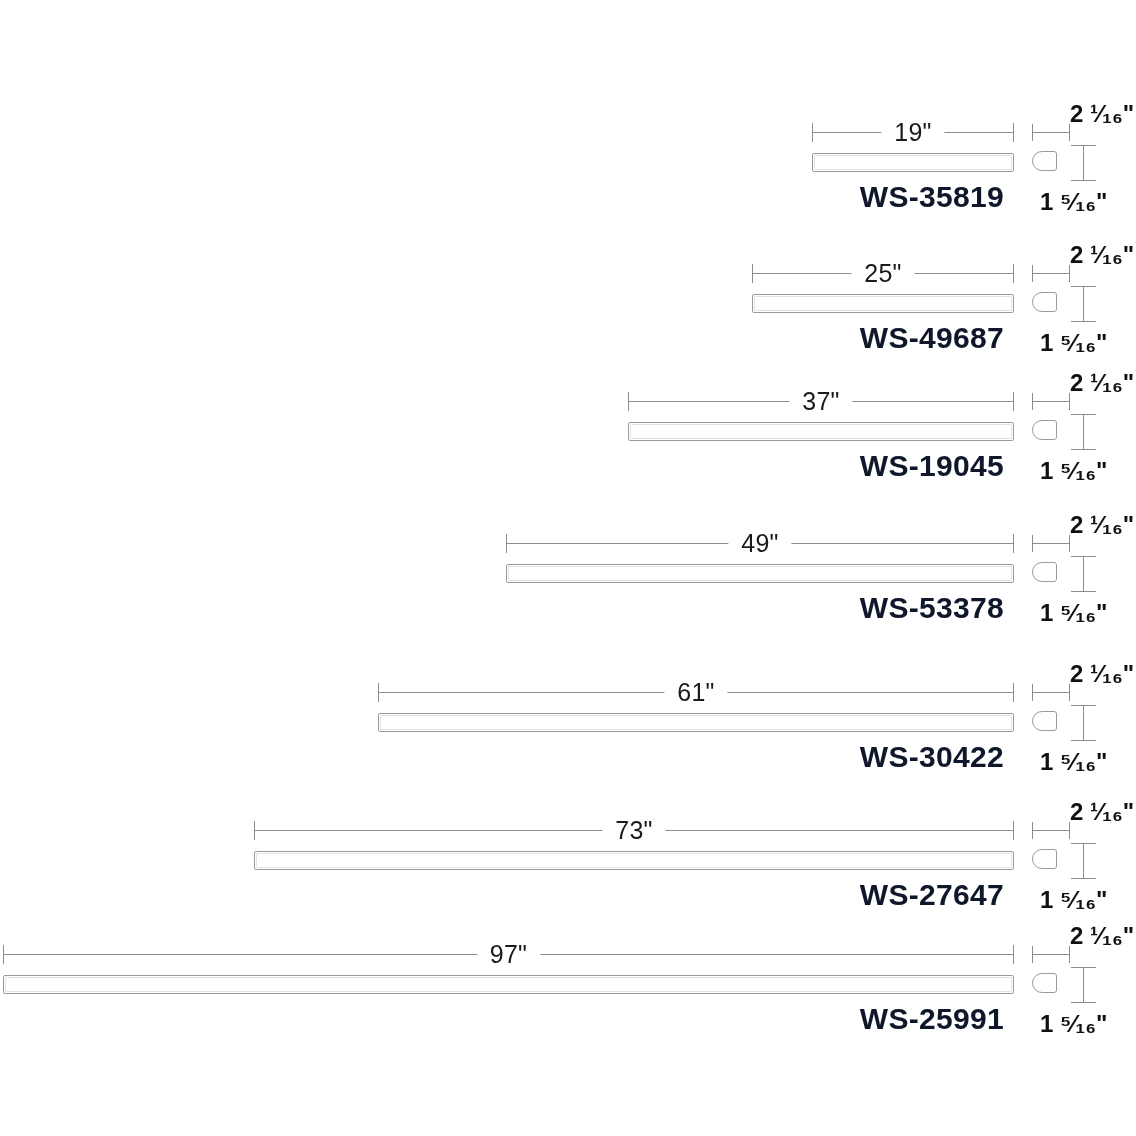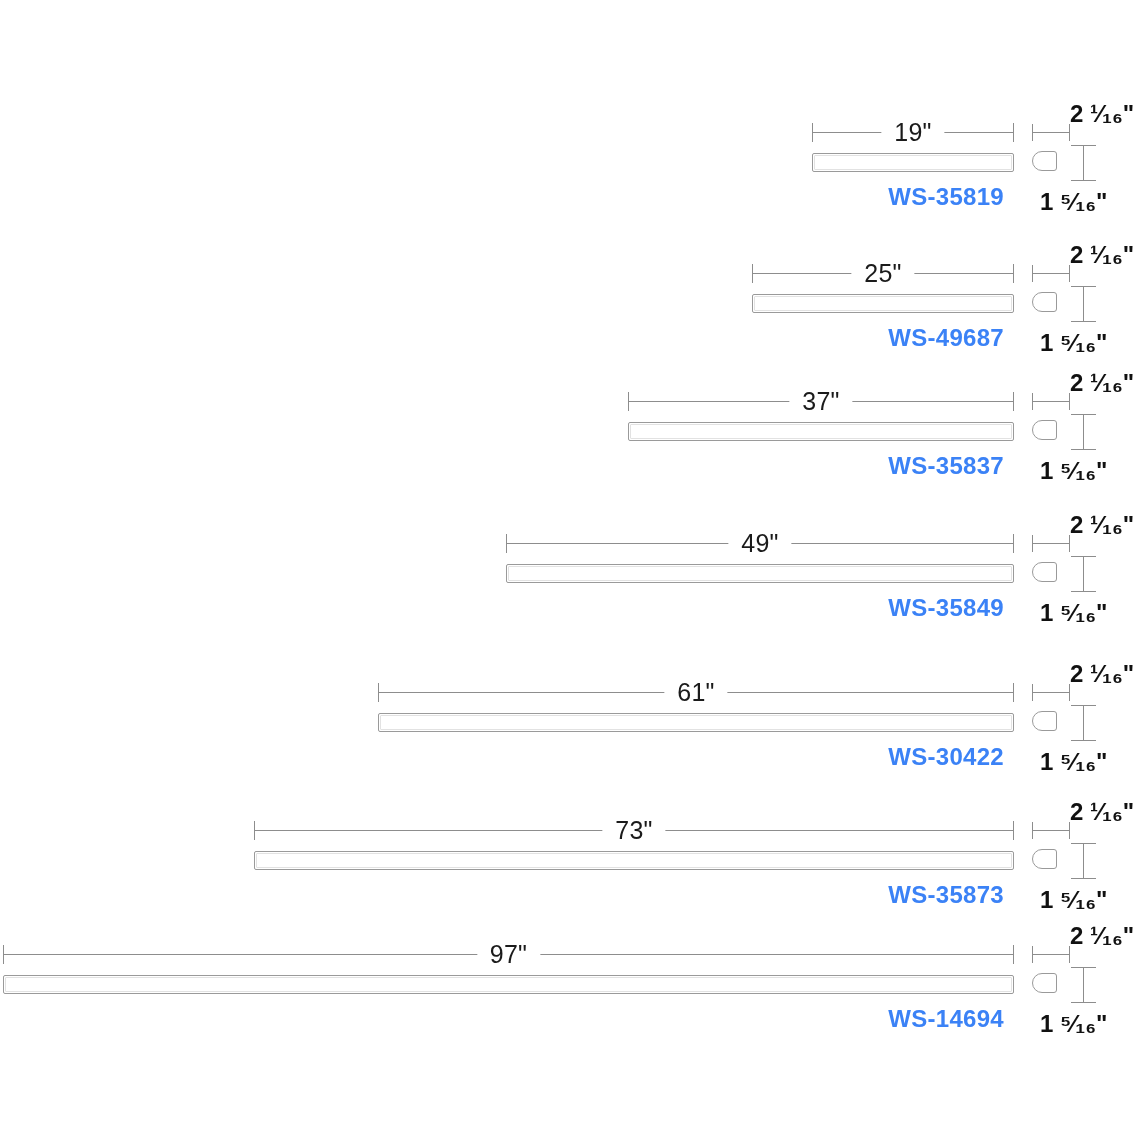--- a/index.html
+++ b/index.html
@@ -77,24 +77,24 @@
     left: 1px; right: 1px; top: 1px; bottom: 1px;
     border: 1px solid #e2e2e2;
     border-radius: 1px;
   }
 
   
   .model {
     position: absolute;
     top: 76px;
     right: 132px;
-    font-size: 24px;
+    font-size: 30px;
     line-height: 32px;
     font-weight: bold;
-    color: #3b82f6;
+    color: #0f172a;
     white-space: nowrap;
     letter-spacing: 0.3px;
   }
 
   
   .detail { position: absolute; top: 0; left: 1028px; width: 108px; height: 130px; }
 
   .w-dim { position: absolute; top: 18px; left: 4px; width: 38px; height: 20px; }
   .w-rule {
     position: absolute; top: 9px; left: 0; right: 0; height: 1px; background: #8d8d8d;
@@ -189,21 +189,21 @@
       </div>
     </div>
     <div class="row" style="top: 374px;">
       <div class="dim-line" style="left:628px;width:386px;">
         <div class="dim-rule"></div>
         <div class="dim-tick left"></div>
         <div class="dim-tick right"></div>
         <div class="dim-label">37"</div>
       </div>
       <div class="bar" style="left:628px;width:386px;"></div>
-      <div class="model">WS-35837</div>
+      <div class="model">WS-19045</div>
       <div class="detail">
         <div class="w-dim">
           <div class="w-rule"></div>
           <div class="w-tick left"></div>
           <div class="w-tick right"></div>
         </div>
         <div class="w-label">2 ¹⁄₁₆"</div>
         <div class="profile"></div>
         <div class="h-dim">
           <div class="h-rule"></div>
@@ -214,21 +214,21 @@
       </div>
     </div>
     <div class="row" style="top: 516px;">
       <div class="dim-line" style="left:506px;width:508px;">
         <div class="dim-rule"></div>
         <div class="dim-tick left"></div>
         <div class="dim-tick right"></div>
         <div class="dim-label">49"</div>
       </div>
       <div class="bar" style="left:506px;width:508px;"></div>
-      <div class="model">WS-35849</div>
+      <div class="model">WS-53378</div>
       <div class="detail">
         <div class="w-dim">
           <div class="w-rule"></div>
           <div class="w-tick left"></div>
           <div class="w-tick right"></div>
         </div>
         <div class="w-label">2 ¹⁄₁₆"</div>
         <div class="profile"></div>
         <div class="h-dim">
           <div class="h-rule"></div>
@@ -264,21 +264,21 @@
       </div>
     </div>
     <div class="row" style="top: 803px;">
       <div class="dim-line" style="left:254px;width:760px;">
         <div class="dim-rule"></div>
         <div class="dim-tick left"></div>
         <div class="dim-tick right"></div>
         <div class="dim-label">73"</div>
       </div>
       <div class="bar" style="left:254px;width:760px;"></div>
-      <div class="model">WS-35873</div>
+      <div class="model">WS-27647</div>
       <div class="detail">
         <div class="w-dim">
           <div class="w-rule"></div>
           <div class="w-tick left"></div>
           <div class="w-tick right"></div>
         </div>
         <div class="w-label">2 ¹⁄₁₆"</div>
         <div class="profile"></div>
         <div class="h-dim">
           <div class="h-rule"></div>
@@ -289,21 +289,21 @@
       </div>
     </div>
     <div class="row" style="top: 927px;">
       <div class="dim-line" style="left:3px;width:1011px;">
         <div class="dim-rule"></div>
         <div class="dim-tick left"></div>
         <div class="dim-tick right"></div>
         <div class="dim-label">97"</div>
       </div>
       <div class="bar" style="left:3px;width:1011px;"></div>
-      <div class="model">WS-14694</div>
+      <div class="model">WS-25991</div>
       <div class="detail">
         <div class="w-dim">
           <div class="w-rule"></div>
           <div class="w-tick left"></div>
           <div class="w-tick right"></div>
         </div>
         <div class="w-label">2 ¹⁄₁₆"</div>
         <div class="profile"></div>
         <div class="h-dim">
           <div class="h-rule"></div>

